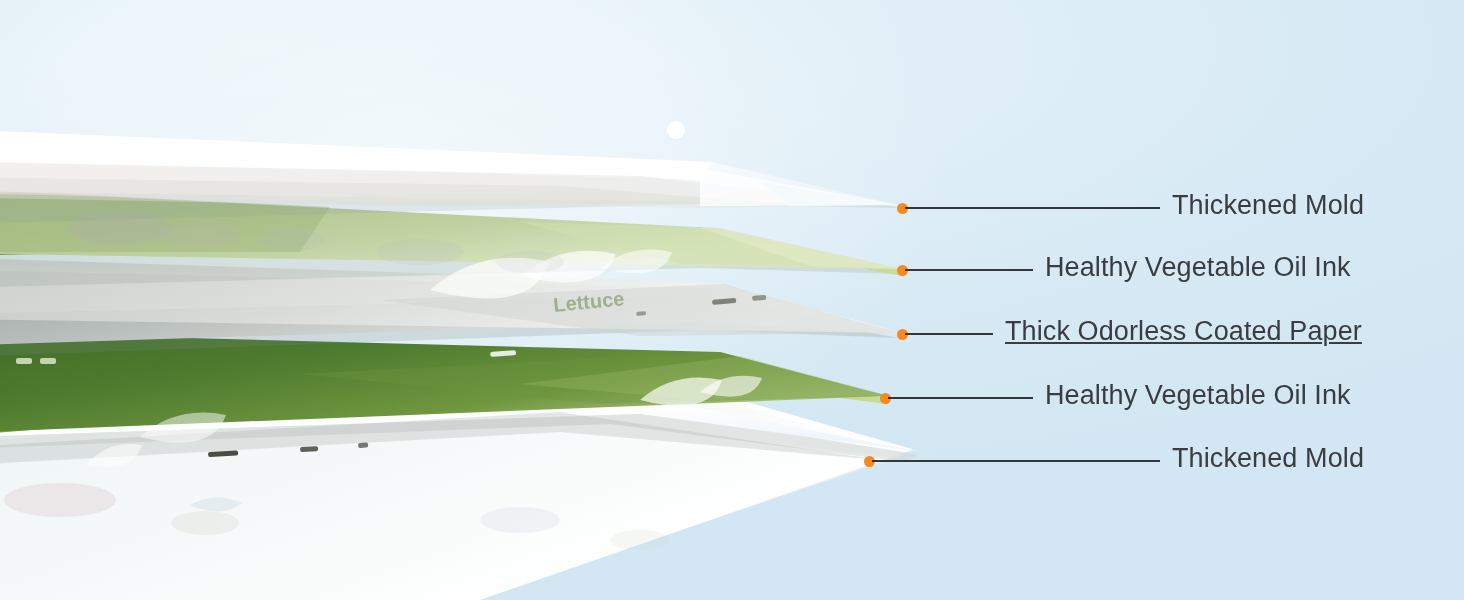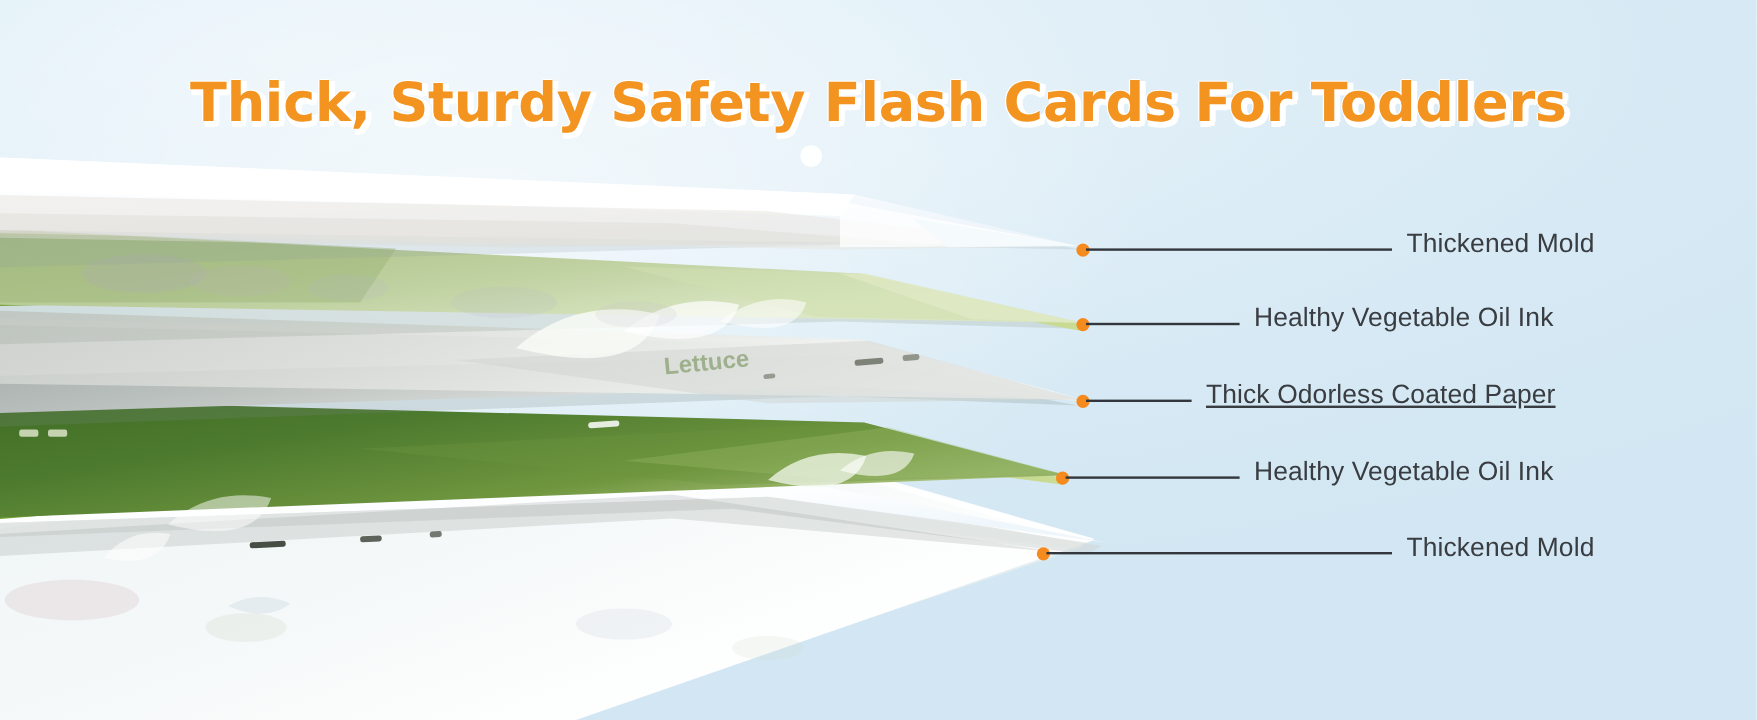--- a/index.html
+++ b/index.html
@@ -94,21 +94,21 @@
   .callout .leader {
     position: absolute;
     height: 1.6px;
     background: #33373d;
     left: 8px;
     top: -0.8px;
   }
   .callout .label {
     position: absolute;
     font-family: "Liberation Sans", sans-serif;
-    font-size: 22px;
+    font-size: 27px;
     color: #393c41;
     white-space: nowrap;
     letter-spacing: 0.1px;
     top: -18px;
   }
 </style>
 </head>
 <body>
 
 <div id="root">
@@ -293,23 +293,20 @@
 
       <path d="M 700,168 L 898,205 L 700,206 Z" fill="#ffffff" opacity="0.75"></path>
       <path d="M 760,182 L 898,205 L 790,206 Z" fill="#f4fafd" opacity="0.9"></path>
 
       <path d="M -120,130 L 660,160 L 640,168 L -120,142 Z" fill="#ffffff" opacity="0.8"></path>
     </g>
 
     <circle cx="676" cy="130" r="9" fill="#ffffff" opacity="0.95"></circle>
   </svg>
 
-  <div class="title-wrap">
-    <span class="title">Thick, Sturdy Safety Flash Cards For Toddlers</span>
-  </div>
 
   <div class="callouts">
 
     <div class="callout" style="left:897px; top:208px;">
       <span class="dot"></span>
       <span class="leader" style="width:255px;"></span>
       <span class="label" style="left:275px;">Thickened Mold</span>
     </div>
 
     <div class="callout" style="left:897px; top:270px;">

